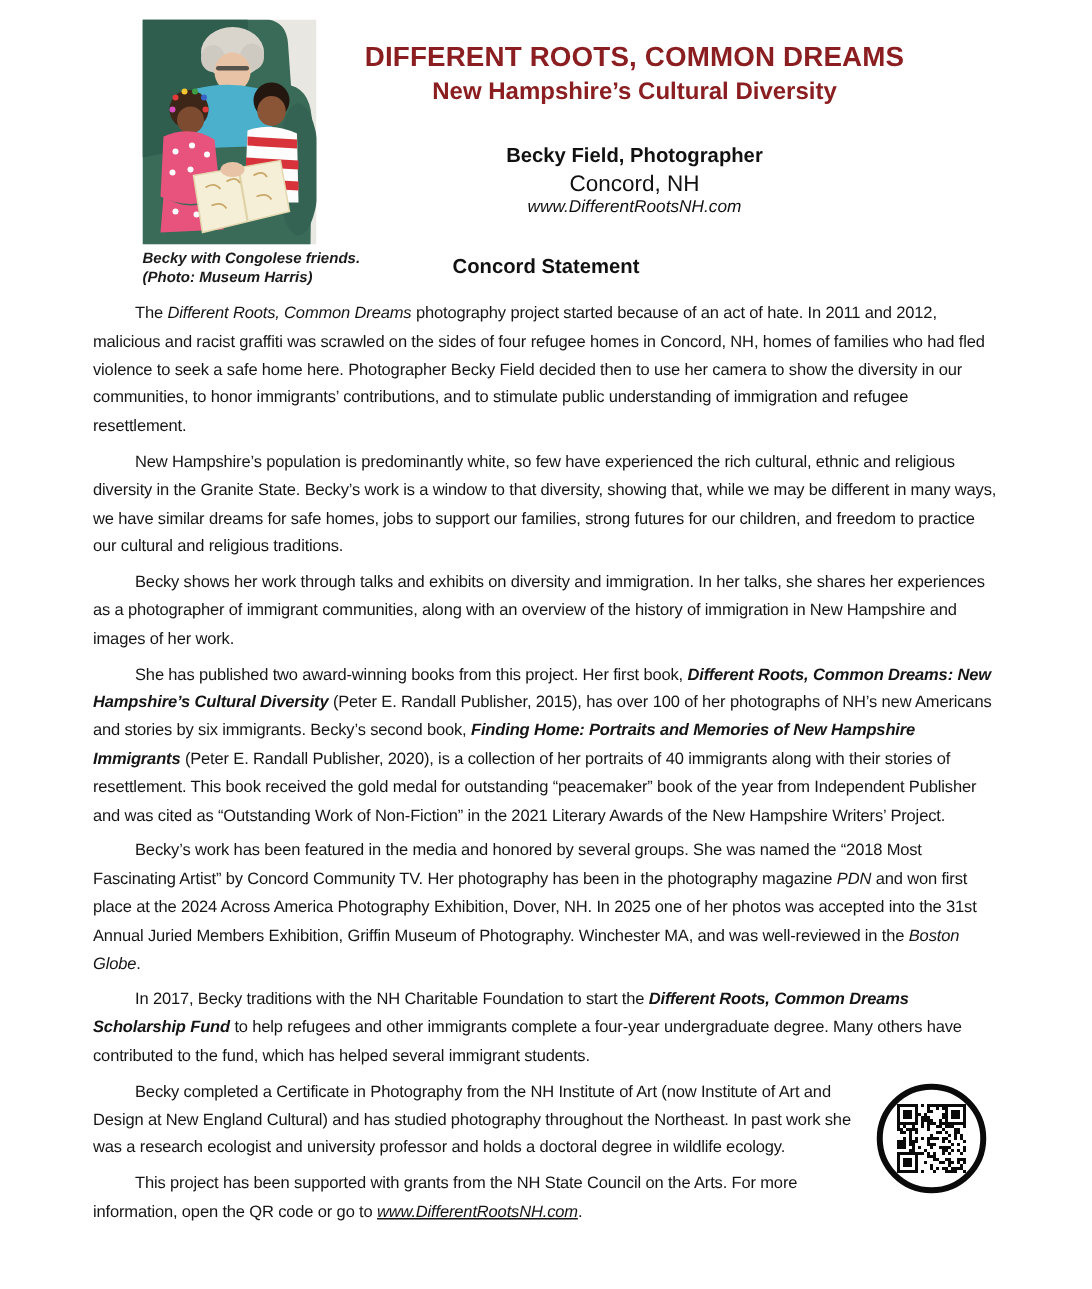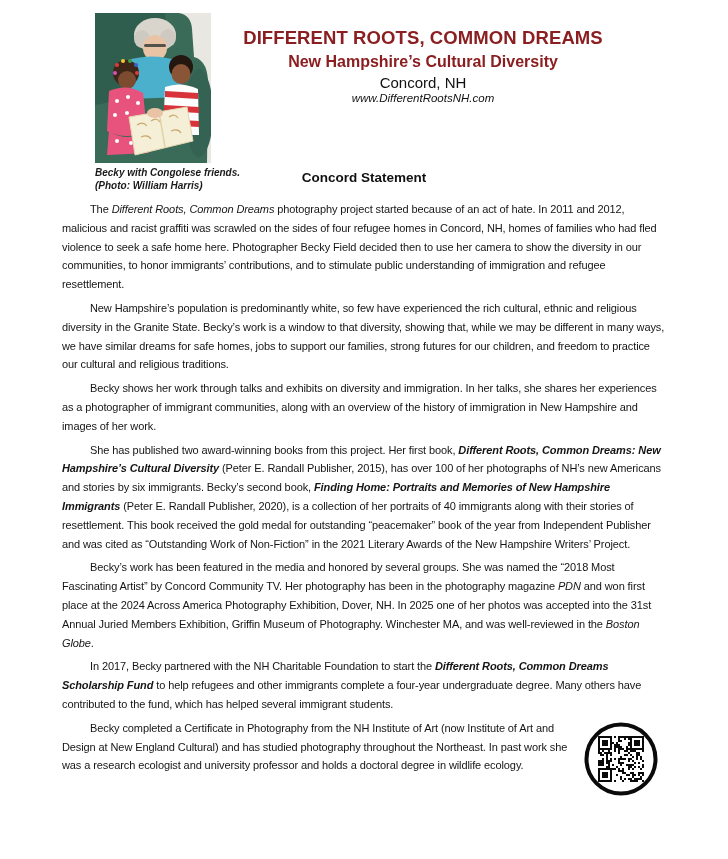--- a/index.html
+++ b/index.html
@@ -105,40 +105,41 @@
       <path d="M68,106 L104,108 L104,114 L68,112 Z" fill="#d8323a"></path>
 
       <path d="M34,104 L92,94 L98,128 L40,142 Z" fill="#f5efd8" stroke="#e3d7ae" stroke-width="1"></path>
       <path d="M64,99 L70,134" stroke="#e0d3a8" stroke-width="1.5" fill="none"></path>
       <path d="M42,112 q6,-4 10,1 M56,108 q6,-4 9,1 M74,104 q6,-4 9,1 M46,124 q7,-3 10,2 M76,118 q7,-3 10,2" stroke="#c9a86a" stroke-width="1.2" fill="none"></path>
 
       <ellipse cx="60" cy="100" rx="8" ry="5" fill="#e9c3a5"></ellipse>
     </svg>
     <div class="photo-caption">
       <div>Becky with Congolese friends.</div>
-      <div>(Photo: William Harris)</div>
+      <div>(Photo: Museum Harris)</div>
     </div>
   </div>
 
   <div class="title-block">
     <div class="doc-title" style="color: rgb(139, 30, 32);">DIFFERENT ROOTS, COMMON DREAMS</div>
     <div class="doc-subtitle" style="color: rgb(139, 30, 32);">New Hampshire’s Cultural Diversity</div>
+    <div class="author-line">Becky Field, Photographer</div>
     <div class="location-line">Concord, NH</div>
     <div class="website-line">www.DifferentRootsNH.com</div>
   </div>
 
   <div class="section-heading">Concord Statement</div>
 
   <div class="content">
       <p><span class="seg-r">The </span><span class="seg-i">Different Roots, Common Dreams</span><span class="seg-r"> photography project started because of an act of hate. In 2011 and 2012, malicious and racist graffiti was scrawled on the sides of four refugee homes in Concord, NH, homes of families who had fled violence to seek a safe home here. Photographer Becky Field decided then to use her camera to show the diversity in our communities, to honor immigrants’ contributions, and to stimulate public understanding of immigration and refugee resettlement.</span></p>
       <p><span class="seg-r">New Hampshire’s population is predominantly white, so few have experienced the rich cultural, ethnic and religious diversity in the Granite State. Becky’s work is a window to that diversity, showing that, while we may be different in many ways, we have similar dreams for safe homes, jobs to support our families, strong futures for our children, and freedom to practice our cultural and religious traditions.</span></p>
       <p><span class="seg-r">Becky shows her work through talks and exhibits on diversity and immigration. In her talks, she shares her experiences as a photographer of immigrant communities, along with an overview of the history of immigration in New Hampshire and images of her work.</span></p>
       <p><span class="seg-r">She has published two award-winning books from this project. Her first book, </span><span class="seg-bi">Different Roots, Common Dreams: New Hampshire’s Cultural Diversity</span><span class="seg-r"> (Peter E. Randall Publisher, 2015), has over 100 of her photographs of NH’s new Americans and stories by six immigrants. Becky’s second book, </span><span class="seg-bi">Finding Home: Portraits and Memories of New Hampshire Immigrants</span><span class="seg-r"> (Peter E. Randall Publisher, 2020), is a collection of her portraits of 40 immigrants along with their stories of resettlement. This book received the gold medal for outstanding “peacemaker” book of the year from Independent Publisher and was cited as “Outstanding Work of Non-Fiction” in the 2021 Literary Awards of the New Hampshire Writers’ Project.</span></p>
       <p><span class="seg-r">Becky’s work has been featured in the media and honored by several groups. She was named the “2018 Most Fascinating Artist” by Concord Community TV. Her photography has been in the photography magazine </span><span class="seg-i">PDN</span><span class="seg-r"> and won first place at the 2024 Across America Photography Exhibition, Dover, NH. In 2025 one of her photos was accepted into the 31st Annual Juried Members Exhibition, Griffin Museum of Photography. Winchester MA, and was well-reviewed in the </span><span class="seg-i">Boston Globe</span><span class="seg-r">.</span></p>
-      <p><span class="seg-r">In 2017, Becky partnered with the NH Charitable Foundation to start the </span><span class="seg-bi">Different Roots, Common Dreams Scholarship Fund</span><span class="seg-r"> to help refugees and other immigrants complete a four-year undergraduate degree. Many others have contributed to the fund, which has helped several immigrant students.</span></p>
+      <p><span class="seg-r">In 2017, Becky traditions with the NH Charitable Foundation to start the </span><span class="seg-bi">Different Roots, Common Dreams Scholarship Fund</span><span class="seg-r"> to help refugees and other immigrants complete a four-year undergraduate degree. Many others have contributed to the fund, which has helped several immigrant students.</span></p>
       <p><span class="seg-r">Becky completed a Certificate in Photography from the NH Institute of Art (now Institute of Art and </span><span class="qr-float">
           <svg width="78" height="76" viewBox="0 0 78 76">
        <defs>
               <clipPath id="qc">
                 <circle cx="39" cy="38" r="33"></circle>
               </clipPath>
             </defs>
        <circle cx="39" cy="38" r="34.5" fill="#fff" stroke="#0a0a0a" stroke-width="4"></circle>
        <g fill="#0a0a0a" clip-path="url(#qc)">
               <rect x="16" y="15" width="14" height="14"></rect>
@@ -304,15 +305,16 @@
               <rect x="60" y="29" width="2" height="2"></rect>
               <rect x="60" y="39" width="2" height="2"></rect>
               <rect x="60" y="43" width="2" height="2"></rect>
               <rect x="60" y="45" width="2" height="2"></rect>
               <rect x="60" y="51" width="2" height="2"></rect>
               <rect x="60" y="53" width="2" height="2"></rect>
               <rect x="60" y="59" width="2" height="2"></rect>
             </g>
      </svg>
         </span><span class="seg-r">Design at New England Cultural) and has studied photography throughout the Northeast. In past work she was a research ecologist and university professor and holds a doctoral degree in wildlife ecology.</span></p>
+      <p><span class="seg-r">This project has been supported with grants from the NH State Council on the Arts. For more information, open the QR code or go to </span><span class="seg-iu">www.DifferentRootsNH.com</span><span class="seg-r">.</span></p>
     </div>
 
 </div>
 
 </body></html>

